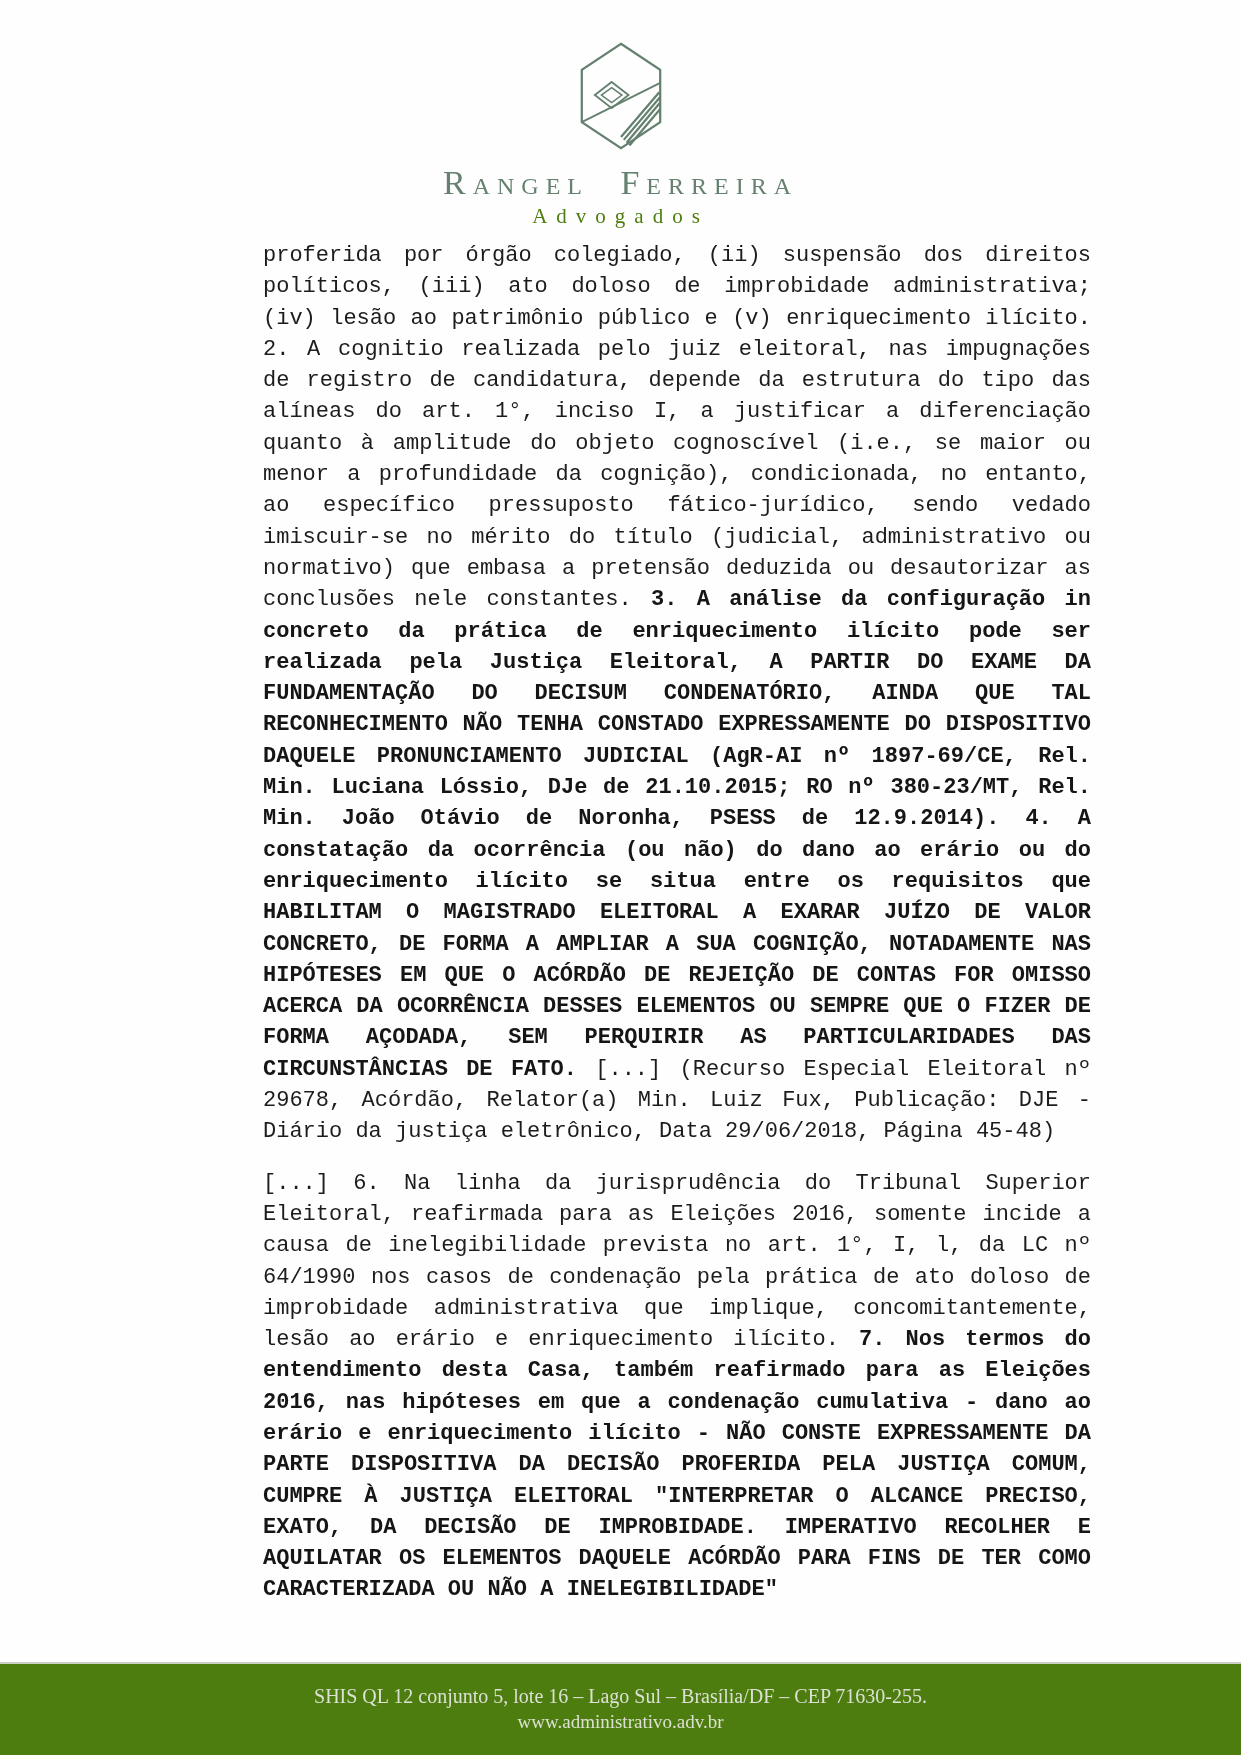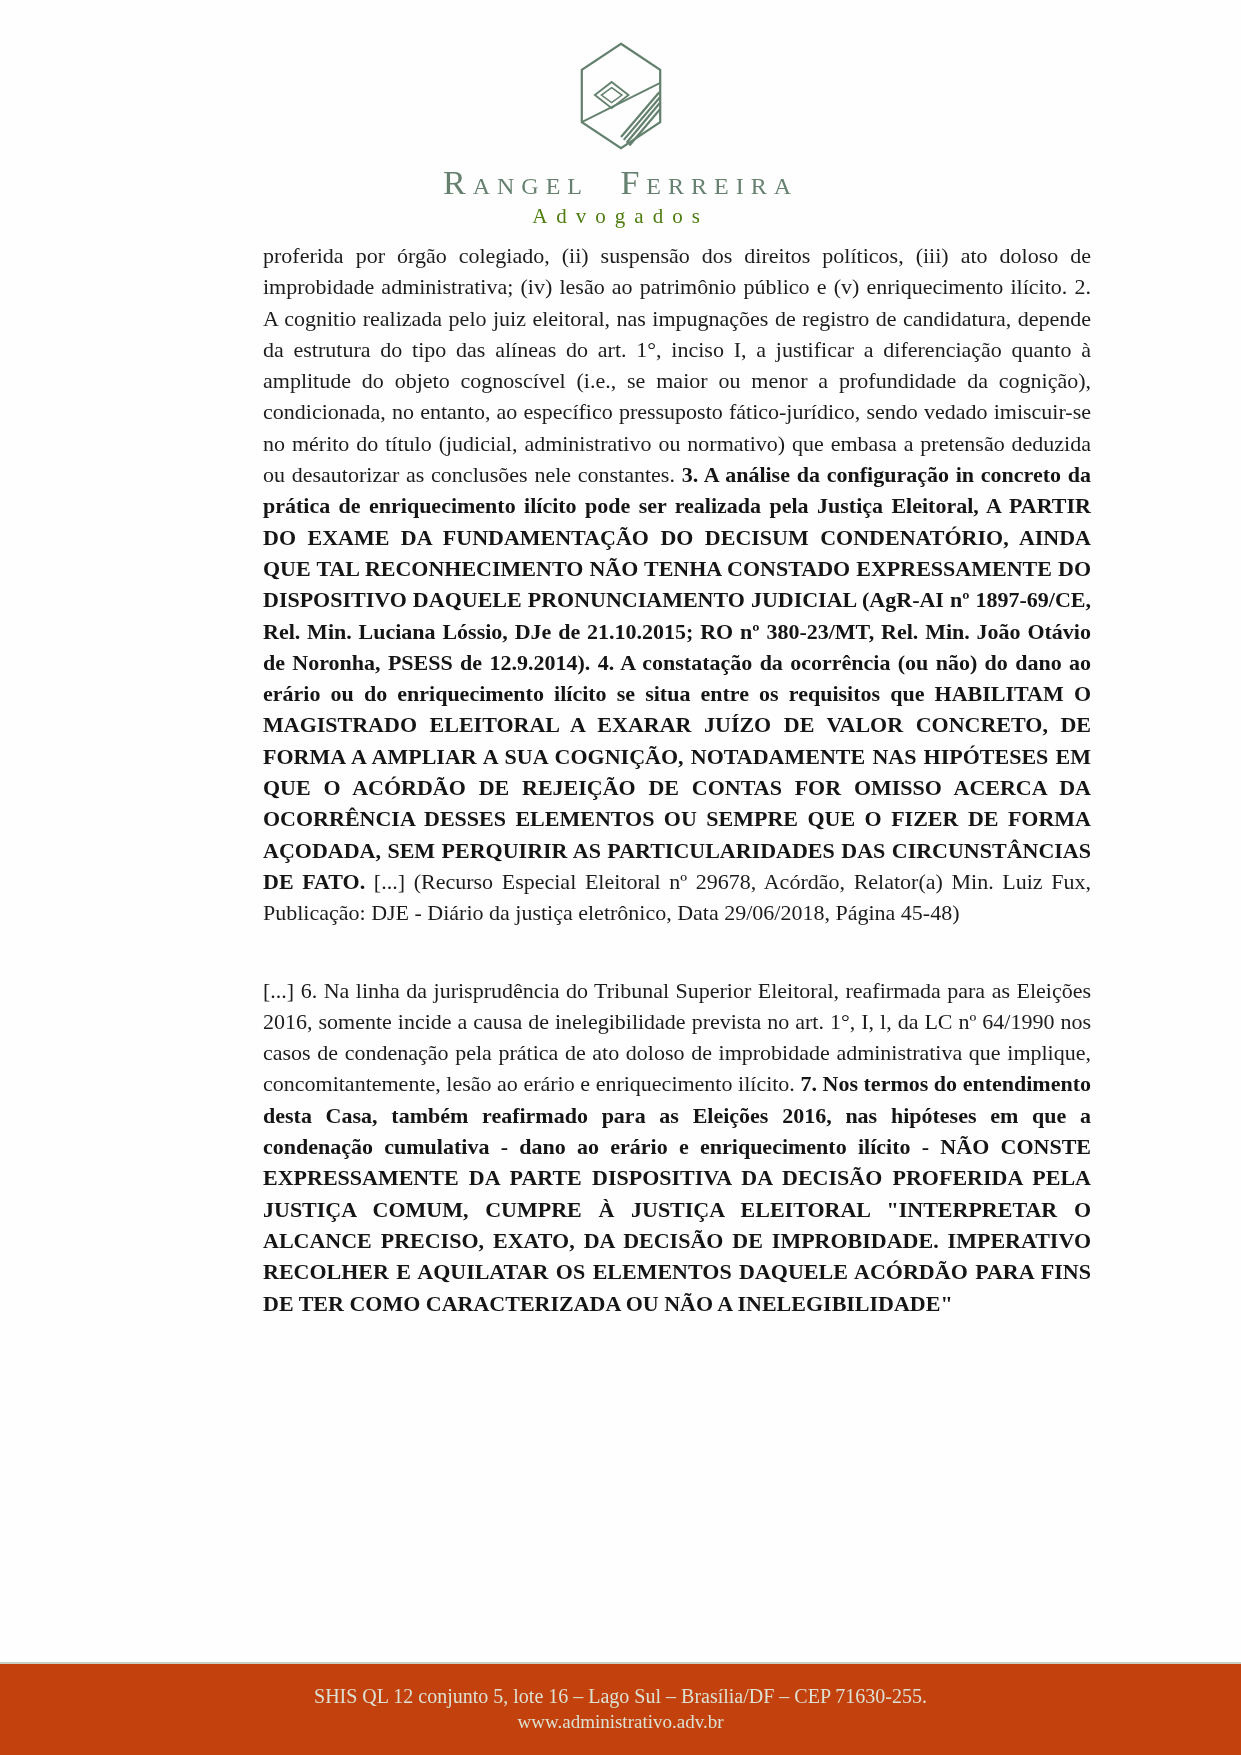--- a/index.html
+++ b/index.html
@@ -45,33 +45,33 @@
   .doc-body {
     position: absolute;
     left: 263px;
     top: 240px;
     width: 828px;
     font-size: 22px;
     line-height: 31.3px;
     text-align: justify;
     color: #1c1c1c;
   }
-  .doc-body p { margin: 0; }
-  .doc-body p + p { margin-top: 46px; }
+  .doc-body p { margin: 0; font-family: Liberation Mono, monospace; }
+  .doc-body p + p { margin-top: 20px; }
   .doc-body strong { font-weight: bold; color: #151515; }
 
   
   .footer-band {
     position: absolute;
     left: 0;
     bottom: 0;
     width: 100%;
     height: 93px;
     box-sizing: border-box;
-    background: #c2410c;
+    background: #4d7c0f;
     border-top: 2px solid #c9cfc2;
     color: #dce1d3;
     text-align: center;
     padding-top: 20px;
   }
   .footer-address { font-size: 20px; line-height: 24px; }
   .footer-website { font-size: 19px; line-height: 24px; margin-top: 2px; }
 </style>
 </head>
 <body>

